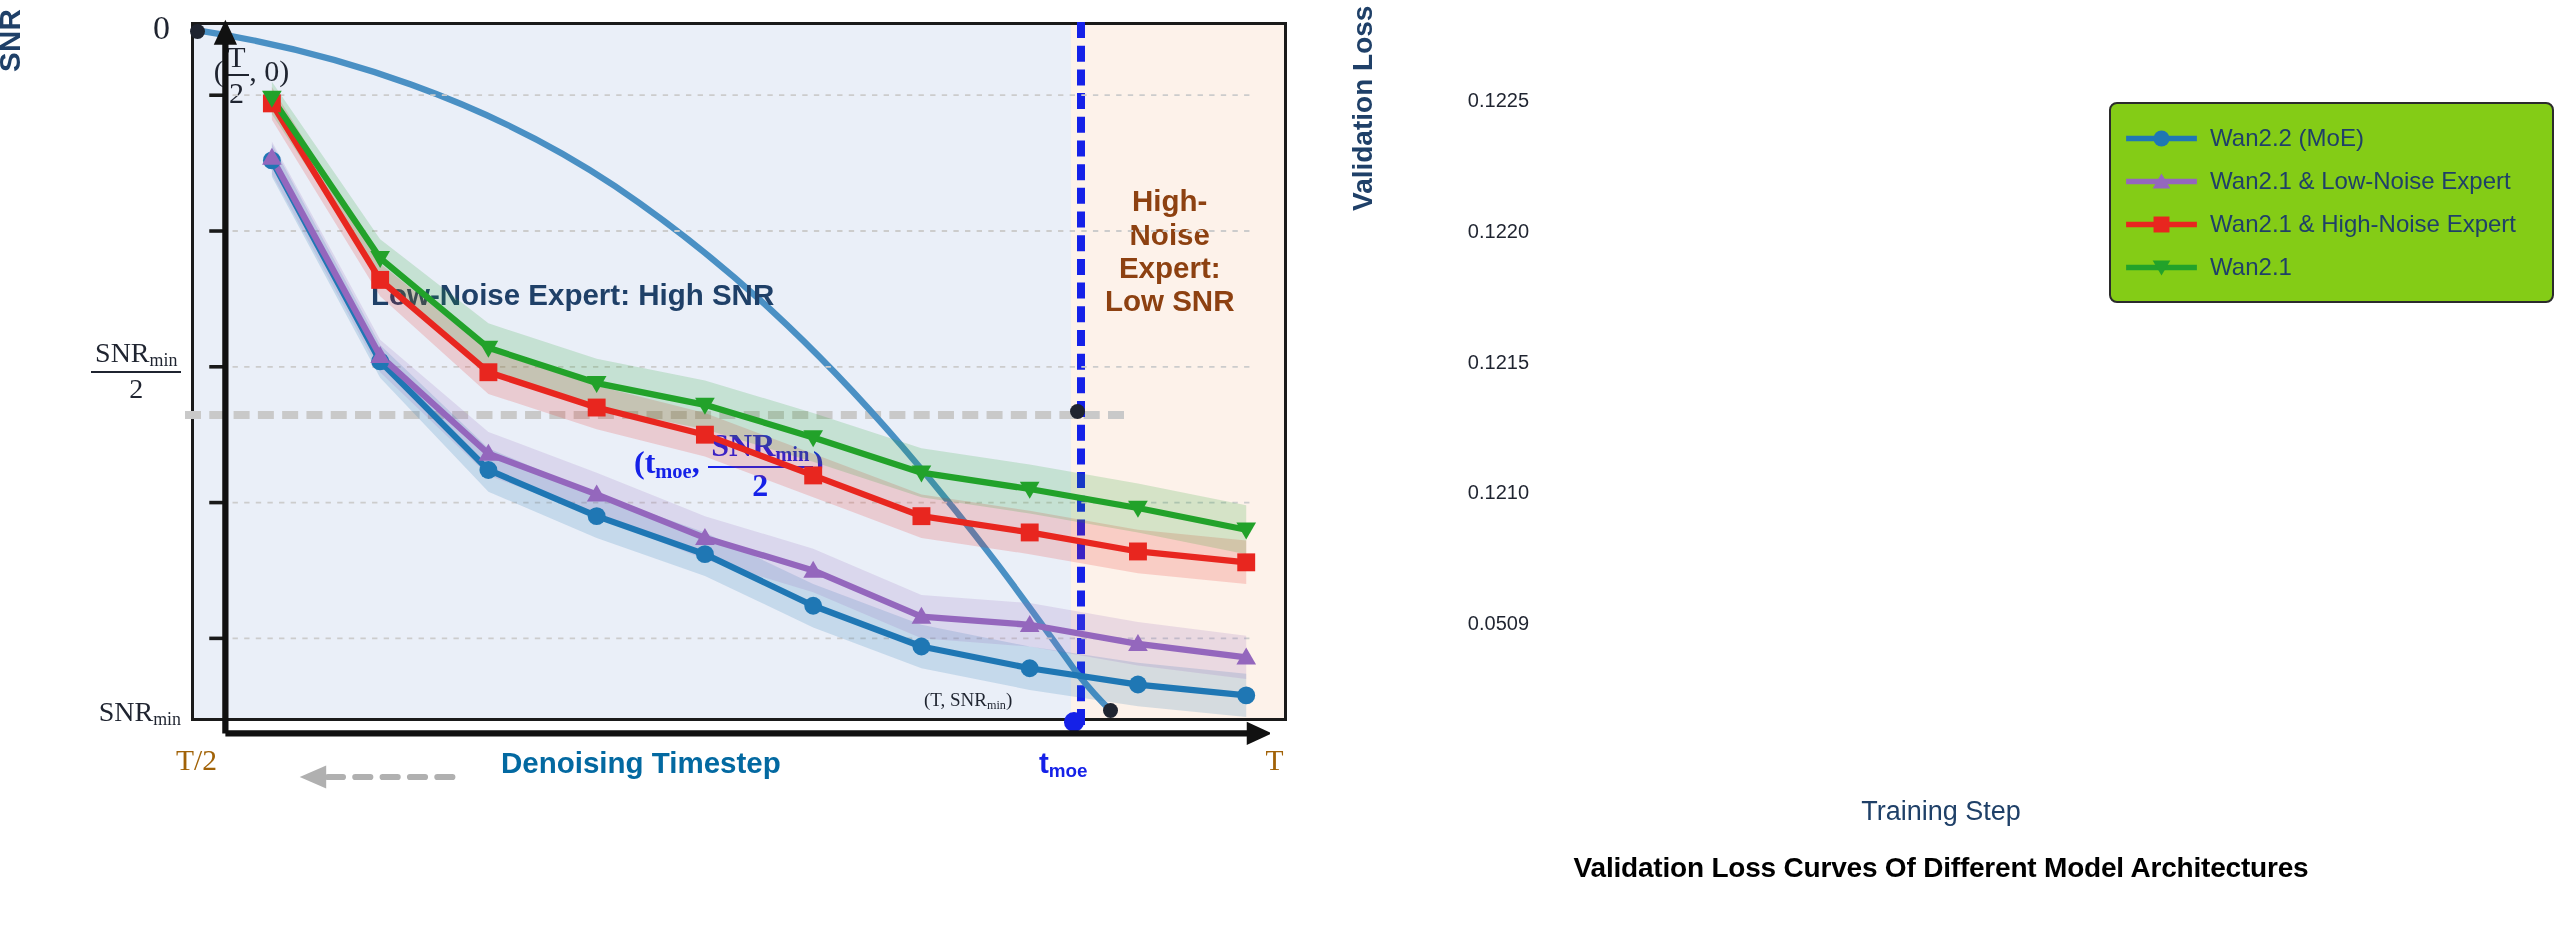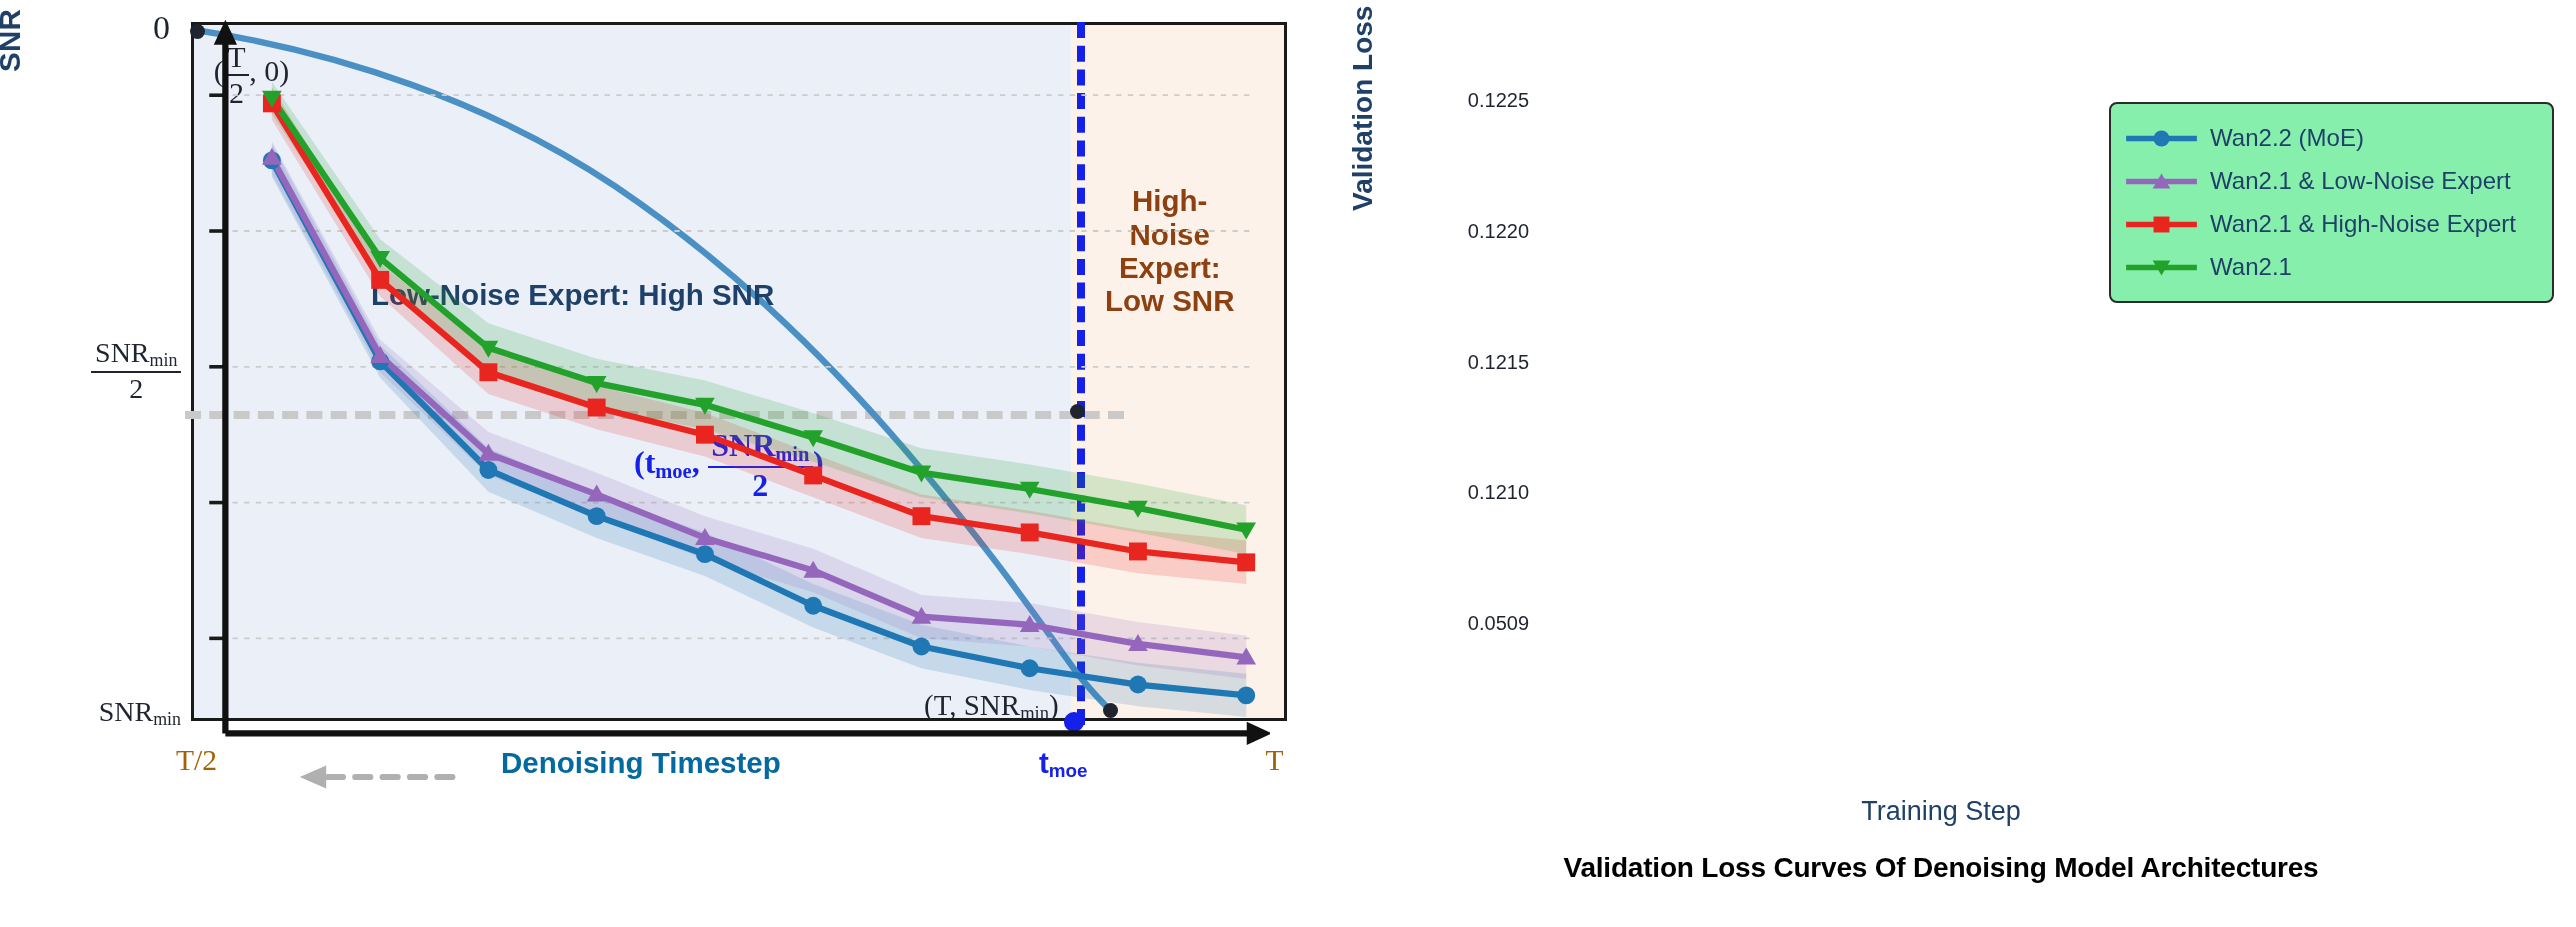--- a/index.html
+++ b/index.html
@@ -89,21 +89,21 @@
   .rc-xlab{
     position:absolute;left:1306px;top:796px;width:1270px;text-align:center;
     font-size:27px;font-weight:normal;color:#1f4068;
   }
   .rc-ytick{
     position:absolute;text-align:right;font-size:20px;color:#1f2430;
     font-family:"Liberation Sans",sans-serif;
   }
   .rc-legend{
     position:absolute;left:2109px;top:102px;width:445px;
-    border:2.7px solid #2b2b2b;border-radius:8px;background:#86efac;
+    border:2.7px solid #2b2b2b;border-radius:8px;background:#84cc16;
     padding:12.5px 14.3px 12.5px 12.5px;box-sizing:border-box;
   }
   .rc-legend-row{display:flex;align-items:center;height:43px;}
   .rc-legend-key{width:75px;height:23px;flex:0 0 75px;margin-right:11.6px;position:relative;}
   .rc-legend-txt{font-size:24px;color:#1f4068;white-space:nowrap;}
 </style>
 </head>
 <body>
 
 <div class="stage">
@@ -137,21 +137,21 @@
       </svg>
 
       <div class="lc-dot" style="left:-3.6px;top:-1.8px;"></div>
       <div class="lc-dot" style="left:876px;top:379px;"></div>
       <div class="lc-dot" style="left:909px;top:678px;"></div>
 
       <div class="lc-note" style="left:19.7px;top:16px;font-size:30px;">
         <span>(</span><span class="frac"><span class="num">T</span><span class="den">2</span></span><span>, 0)</span>
       </div>
 
-      <div class="lc-note" style="left:730px;top:664px;font-size:29px;text-align:center;">
+      <div class="lc-note" style="left:730px;top:664px;font-size:19px;text-align:center;">
         <span>(T, SNR</span><span class="sub">min</span><span>)</span>
       </div>
 
       <div class="lc-label-low" style="left:177px;top:253px;font-size:29.5px;">Low-Noise Expert: High SNR</div>
 
       <div class="lc-label-high" style="left:911px;top:159px;font-size:29.5px;text-align:center;">
         <div>High-</div>
         <div>Noise</div>
         <div>Expert:</div>
         <div>Low SNR</div>
@@ -290,15 +290,15 @@
             <line x1="2" y1="13" x2="82" y2="13" stroke="#22a22a" stroke-width="6"></line>
             <polygon points="42,22 52,5 32,5" fill="#22a22a"></polygon>
           </svg>
       </span>
       <span class="rc-legend-txt">Wan2.1</span>
     </div>
   </div>
 
   <div class="rc-xlab">Training Step</div>
 
-  <div class="caption" style="top:852px;left:1306px;width:1270px;">Validation Loss Curves Of Denoising Model Architectures</div>
+  <div class="caption" style="top:852px;left:1306px;width:1270px;">Validation Loss Curves Of Different Model Architectures</div>
 </div>
 
 
 </body></html>

